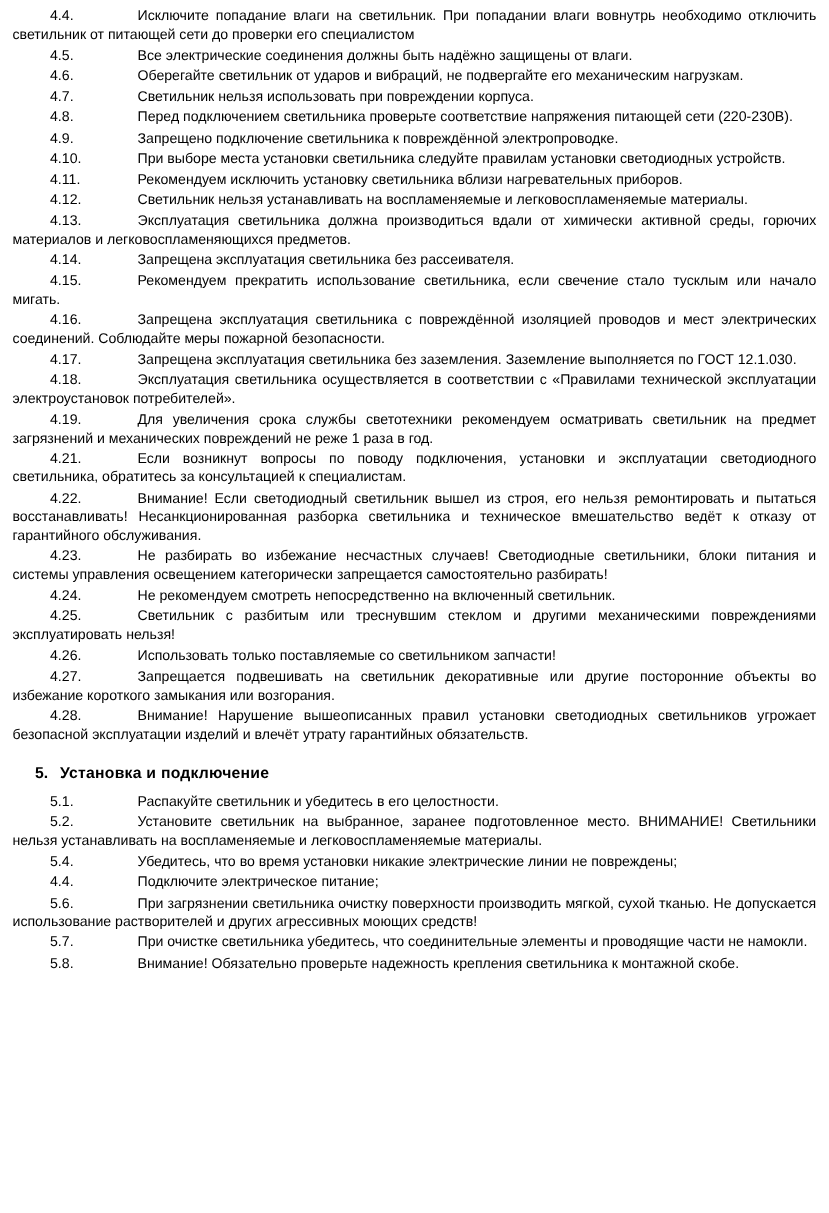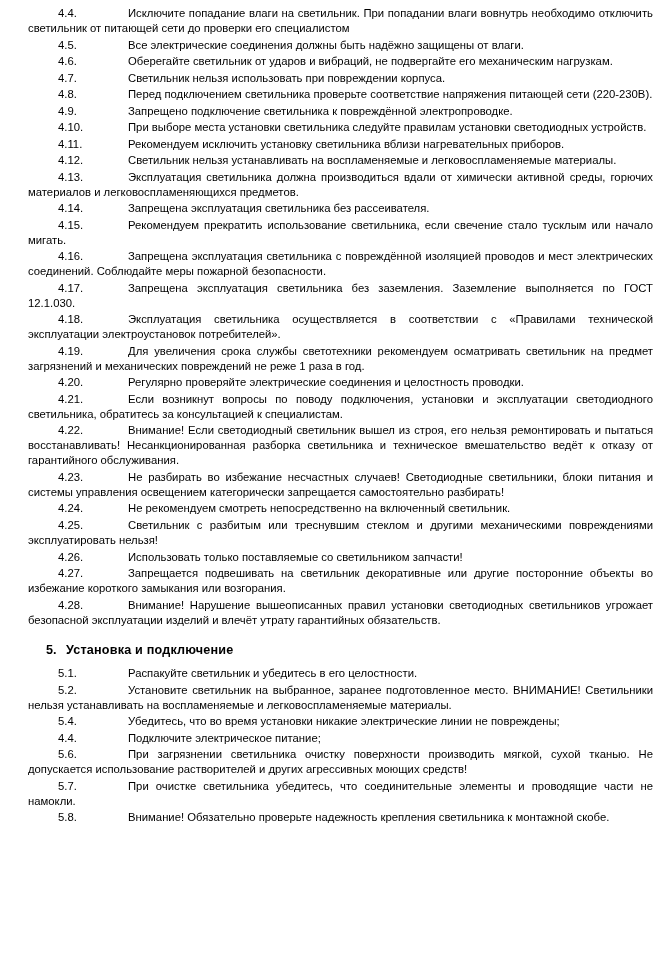--- a/index.html
+++ b/index.html
@@ -13,21 +13,21 @@
     font-family: "Liberation Sans", sans-serif;
     color: #000000;
     font-size: 11.3px;
     line-height: 1.33;
     overflow: hidden;
   }
   .page {
     box-sizing: border-box;
     width: 663px;
     height: 970px;
-    padding: 6px 10px 0 28px;
+    padding: 6px 10px 0 10px;
   }
   .section {
     margin: 14px 0 8px 0;
     display: flex;
     align-items: baseline;
     font-weight: bold;
     font-size: 12.6px;
   }
   .section .snum {
     width: 38px;
@@ -133,24 +133,20 @@
   <div class="blk">
     <span class="n">4.18.</span>
     <span class="t">Эксплуатация светильника осуществляется в соответствии с «Правилами технической эксплуатации электроустановок потребителей».</span>
   </div>
 
   <div class="blk">
     <span class="n">4.19.</span>
     <span class="t">Для увеличения срока службы светотехники рекомендуем осматривать светильник на предмет загрязнений и механических повреждений не реже 1 раза в год.</span>
   </div>
 
-  <div class="blk">
-    <span class="n">4.20.</span>
-    <span class="t">Регулярно проверяйте электрические соединения и целостность проводки.</span>
-  </div>
 
   <div class="blk">
     <span class="n">4.21.</span>
     <span class="t">Если возникнут вопросы по поводу подключения, установки и эксплуатации светодиодного светильника, обратитесь за консультацией к специалистам.</span>
   </div>
 
   <div class="blk">
     <span class="n">4.22.</span>
     <span class="t">Внимание! Если светодиодный светильник вышел из строя, его нельзя ремонтировать и пытаться восстанавливать! Несанкционированная разборка светильника и техническое вмешательство ведёт к отказу от гарантийного обслуживания.</span>
   </div>

